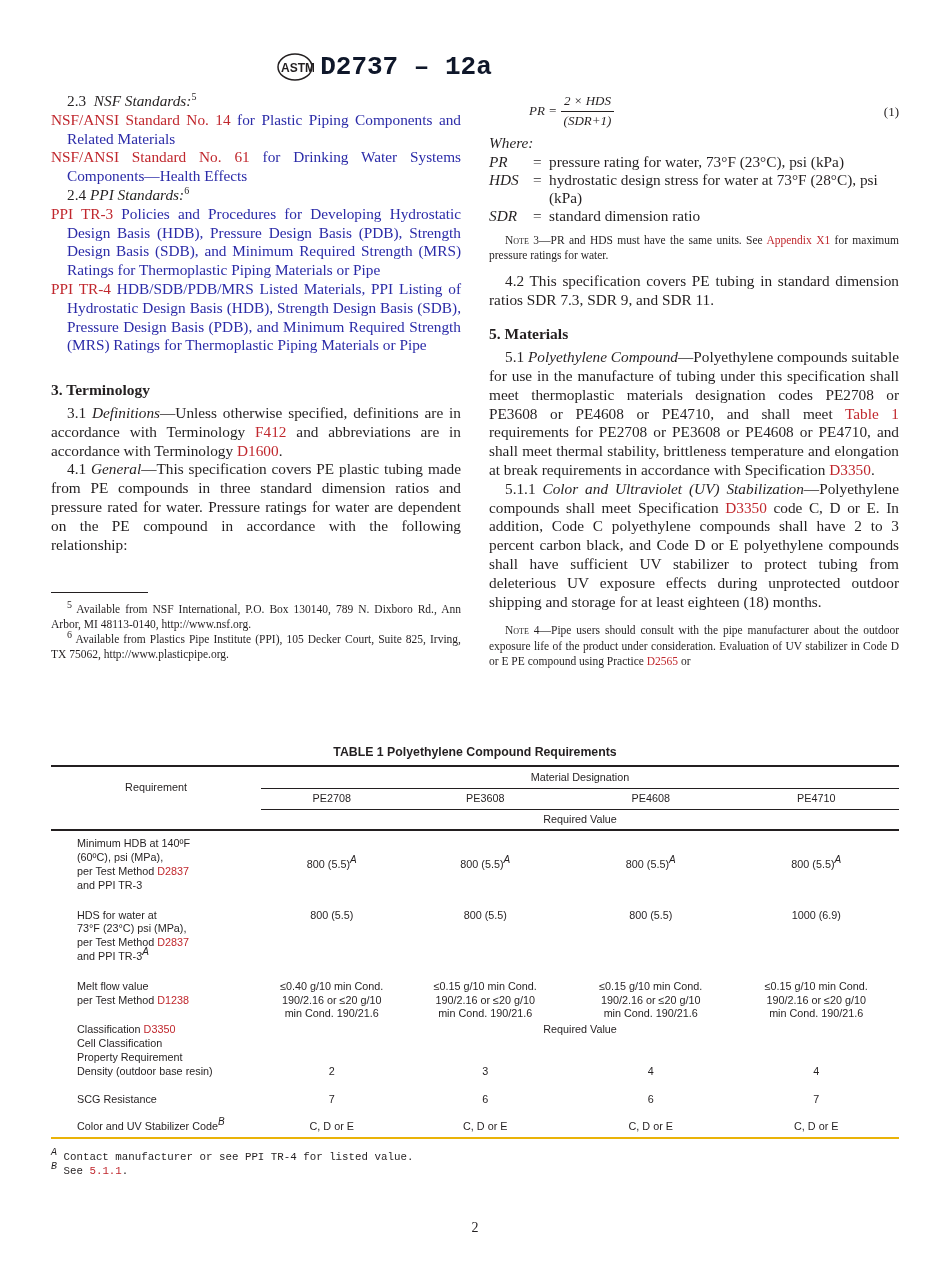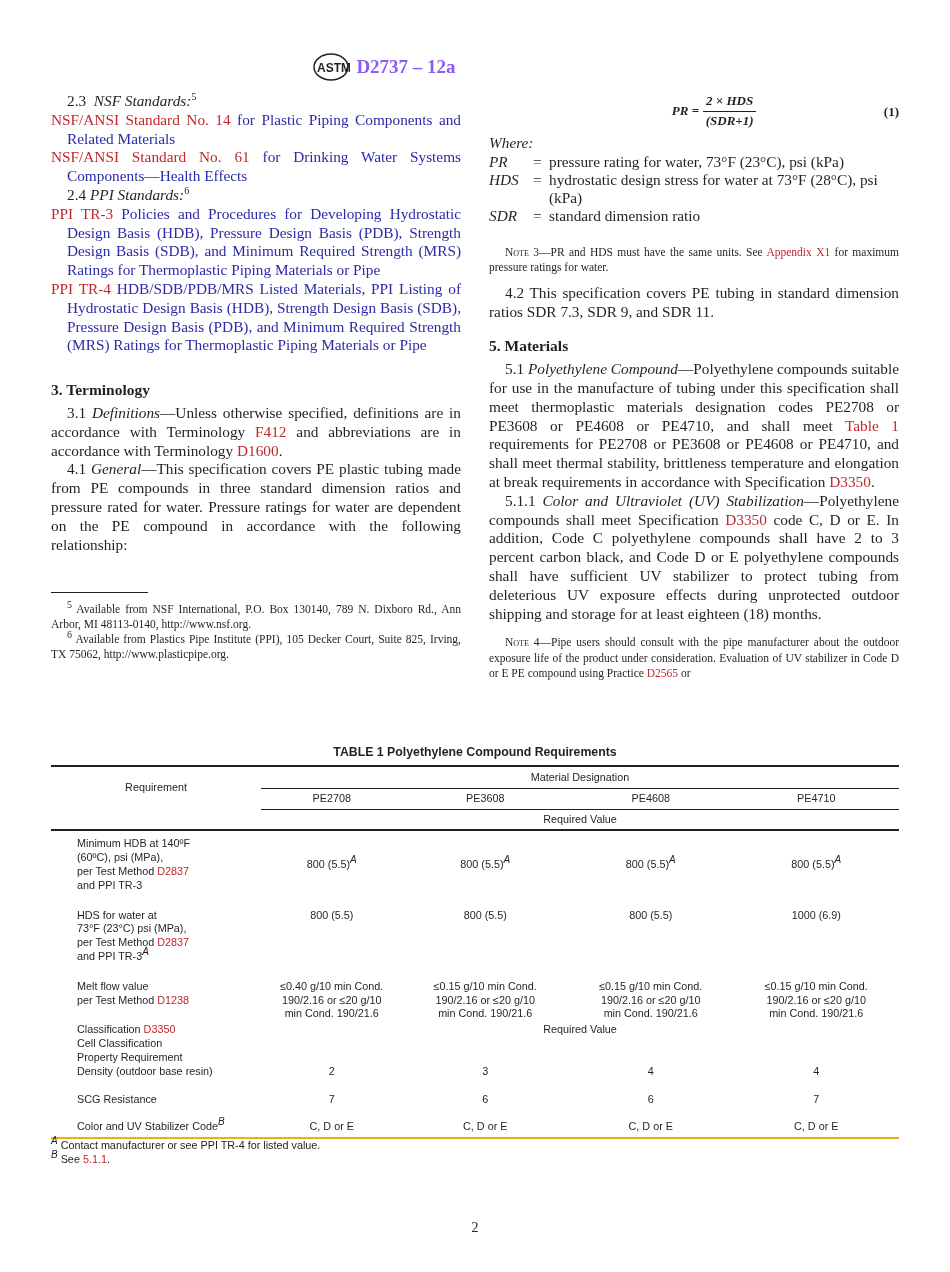--- a/index.html
+++ b/index.html
@@ -1,50 +1,50 @@
 <!DOCTYPE html>
 <html><head>
 <meta charset="utf-8">
 <style>
   * { box-sizing: border-box; margin: 0; padding: 0; }
   body { width: 950px; height: 1272px; background: #ffffff; position: relative; overflow: hidden; color: #231f20; font-family: "Liberation Serif", "DejaVu Serif", serif; }
   .header { position: absolute; top: 52px; left: 0; width: 768px; display: flex; justify-content: center; align-items: center; gap: 6px; }
   .logo { width: 38px; height: 30px; display: inline-block; }
-  .doc-id { font-family: Liberation Serif, serif; font-weight: bold; font-size: 19px; color: #8b5cf6; }
+  .doc-id { font-family: Liberation Mono, monospace; font-weight: bold; font-size: 26px; color: #0f172a; }
   .col { position: absolute; top: 92px; width: 410px; font-size: 15.3px; line-height: 18.8px; }
   .col-left { left: 51px; }
   .col-right { left: 489px; }
   .red { color: #c0272d; }
   .blue { color: #2b2ba8; }
   .ital { font-style: italic; }
   p { text-align: justify; }
   .ref { padding-left: 16px; text-indent: -16px; text-align: justify; }
   .indent { text-indent: 16px; }
   h3 { font-size: 15.5px; font-weight: bold; margin-top: 10px; margin-bottom: 4px; }
   sup { font-size: 10px; vertical-align: super; line-height: 0; }
   .fn-rule { width: 97px; border-top: 1px solid #231f20; margin-top: 38px; margin-bottom: 9px; }
   .fn { font-size: 11.5px; line-height: 15px; text-align: justify; }
   .note { font-size: 11.5px; line-height: 15.5px; text-align: justify; }
   .smallcaps { font-variant: small-caps; }
-  .eq { position: relative; height: 38px; display: flex; align-items: center; justify-content: center; font-size: 13px; margin-left: 40px; font-weight: bold; }
+  .eq { position: relative; height: 38px; display: flex; align-items: center; justify-content: flex-start; font-size: 13px; margin-left: 40px; }
   .eq .frac { display: inline-flex; flex-direction: column; align-items: center; margin-left: 4px; }
   .eq .frac .num { border-bottom: 1px solid #231f20; padding: 0 3px; }
   .eq .eqnum { position: absolute; right: 0; top: 11px; font-size: 13px; }
   .where { margin-top: 4px; }
   .deflist { display: grid; grid-template-columns: 44px 16px 1fr; font-size: 15.3px; line-height: 18px; }
   .table-wrap { position: absolute; top: 745px; left: 51px; width: 848px; font-family: "Liberation Sans", "DejaVu Sans", sans-serif; color: #231f20; }
   .tbl-title { text-align: center; font-weight: bold; font-size: 12.3px; margin-bottom: 6px; }
   table { width: 100%; border-collapse: collapse; font-size: 10.8px; line-height: 13.8px; }
   .top-rule { border-top: 2px solid #231f20; }
   .bot-rule { border-bottom: 2px solid #eab308; }
   th { font-weight: normal; text-align: center; padding: 3px 0; }
   td { vertical-align: top; text-align: center; }
   td.req { text-align: left; padding-left: 26px; width: 210px; }
   .hline { border-bottom: 1px solid #231f20; }
-  .tfn { font-family: Liberation Sans, sans-serif; font-size: 10.8px; line-height: 13.5px; margin-top: 0; }
+  .tfn { font-family: Liberation Mono, monospace; font-size: 10.8px; line-height: 13.5px; margin-top: 12px; }
   .page-num { position: absolute; top: 1220px; left: 0; width: 950px; text-align: center; font-size: 14px; }
 </style>
 </head>
 <body>
 
 <div class="header">
   <svg class="logo" viewBox="0 0 38 30">
     <ellipse cx="19" cy="15" rx="17" ry="13" fill="none" stroke="#231f20" stroke-width="1.5"></ellipse>
     <text x="5" y="20" font-family="Liberation Sans, sans-serif" font-size="12" font-weight="bold" fill="#231f20">ASTM</text>
   </svg>
@@ -87,21 +87,21 @@
     <span class="ital">PR</span>
       <span>=</span>
       <span>pressure rating for water, 73°F (23°C), psi (kPa)</span>
     <span class="ital">HDS</span>
       <span>=</span>
       <span>hydrostatic design stress for water at 73°F (28°C), psi (kPa)</span>
     <span class="ital">SDR</span>
       <span>=</span>
       <span>standard dimension ratio</span>
   </div>
-  <p class="note indent" style="margin-top:20px"><span class="smallcaps">Note 3</span><span>—PR and HDS must have the same units. See </span><a class="red">Appendix X1</a><span> for maximum pressure ratings for water.</span></p>
+  <p class="note indent" style="margin-top:8px"><span class="smallcaps">Note 3</span><span>—PR and HDS must have the same units. See </span><a class="red">Appendix X1</a><span> for maximum pressure ratings for water.</span></p>
   <p class="indent" style="margin-top:8px">4.2 This specification covers PE tubing in standard dimension ratios SDR 7.3, SDR 9, and SDR 11.</p>
 
   <h3 style="margin-top:16px">5. Materials</h3>
   <p class="indent"><span>5.1</span> <span class="ital">Polyethylene Compound</span><span>—Polyethylene compounds suitable for use in the manufacture of tubing under this specification shall meet thermoplastic materials designation codes PE2708 or PE3608 or PE4608 or PE4710, and shall meet </span><a class="red">Table 1</a><span> requirements for PE2708 or PE3608 or PE4608 or PE4710, and shall meet thermal stability, brittleness temperature and elongation at break requirements in accordance with Specification </span><a class="red">D3350</a><span>.</span></p>
   <p class="indent"><span>5.1.1</span> <span class="ital">Color and Ultraviolet (UV) Stabilization</span><span>—Polyethylene compounds shall meet Specification </span><a class="red">D3350</a><span> code C, D or E. In addition, Code C polyethylene compounds shall have 2 to 3 percent carbon black, and Code D or E polyethylene compounds shall have sufficient UV stabilizer to protect tubing from deleterious UV exposure effects during unprotected outdoor shipping and storage for at least eighteen (18) months.</span></p>
   <p class="note indent" style="margin-top:12px"><span class="smallcaps">Note 4</span><span>—Pipe users should consult with the pipe manufacturer about the outdoor exposure life of the product under consideration. Evaluation of UV stabilizer in Code D or E PE compound using Practice </span><a class="red">D2565</a><span> or</span></p>
 </div>
 
 <div class="table-wrap">
   <div class="tbl-title">TABLE 1 Polyethylene Compound Requirements</div>

